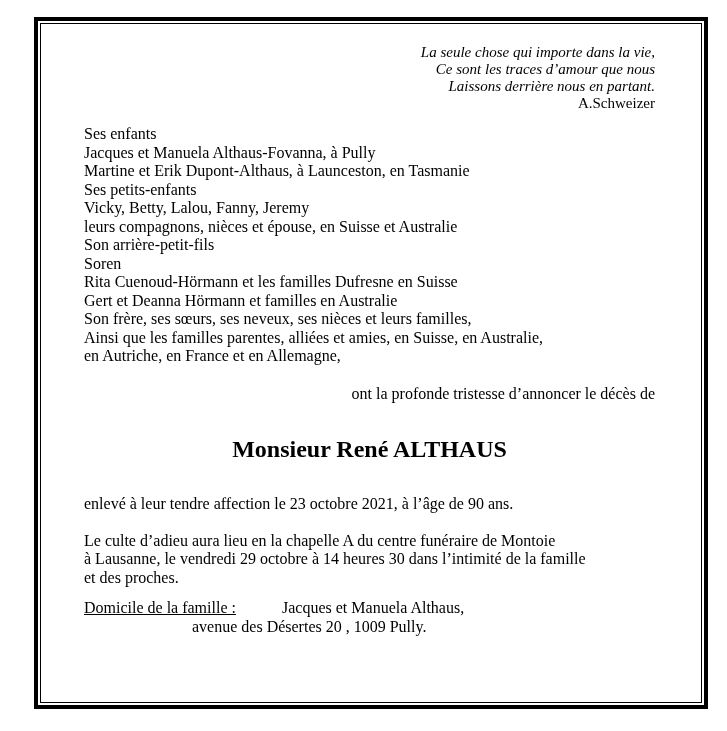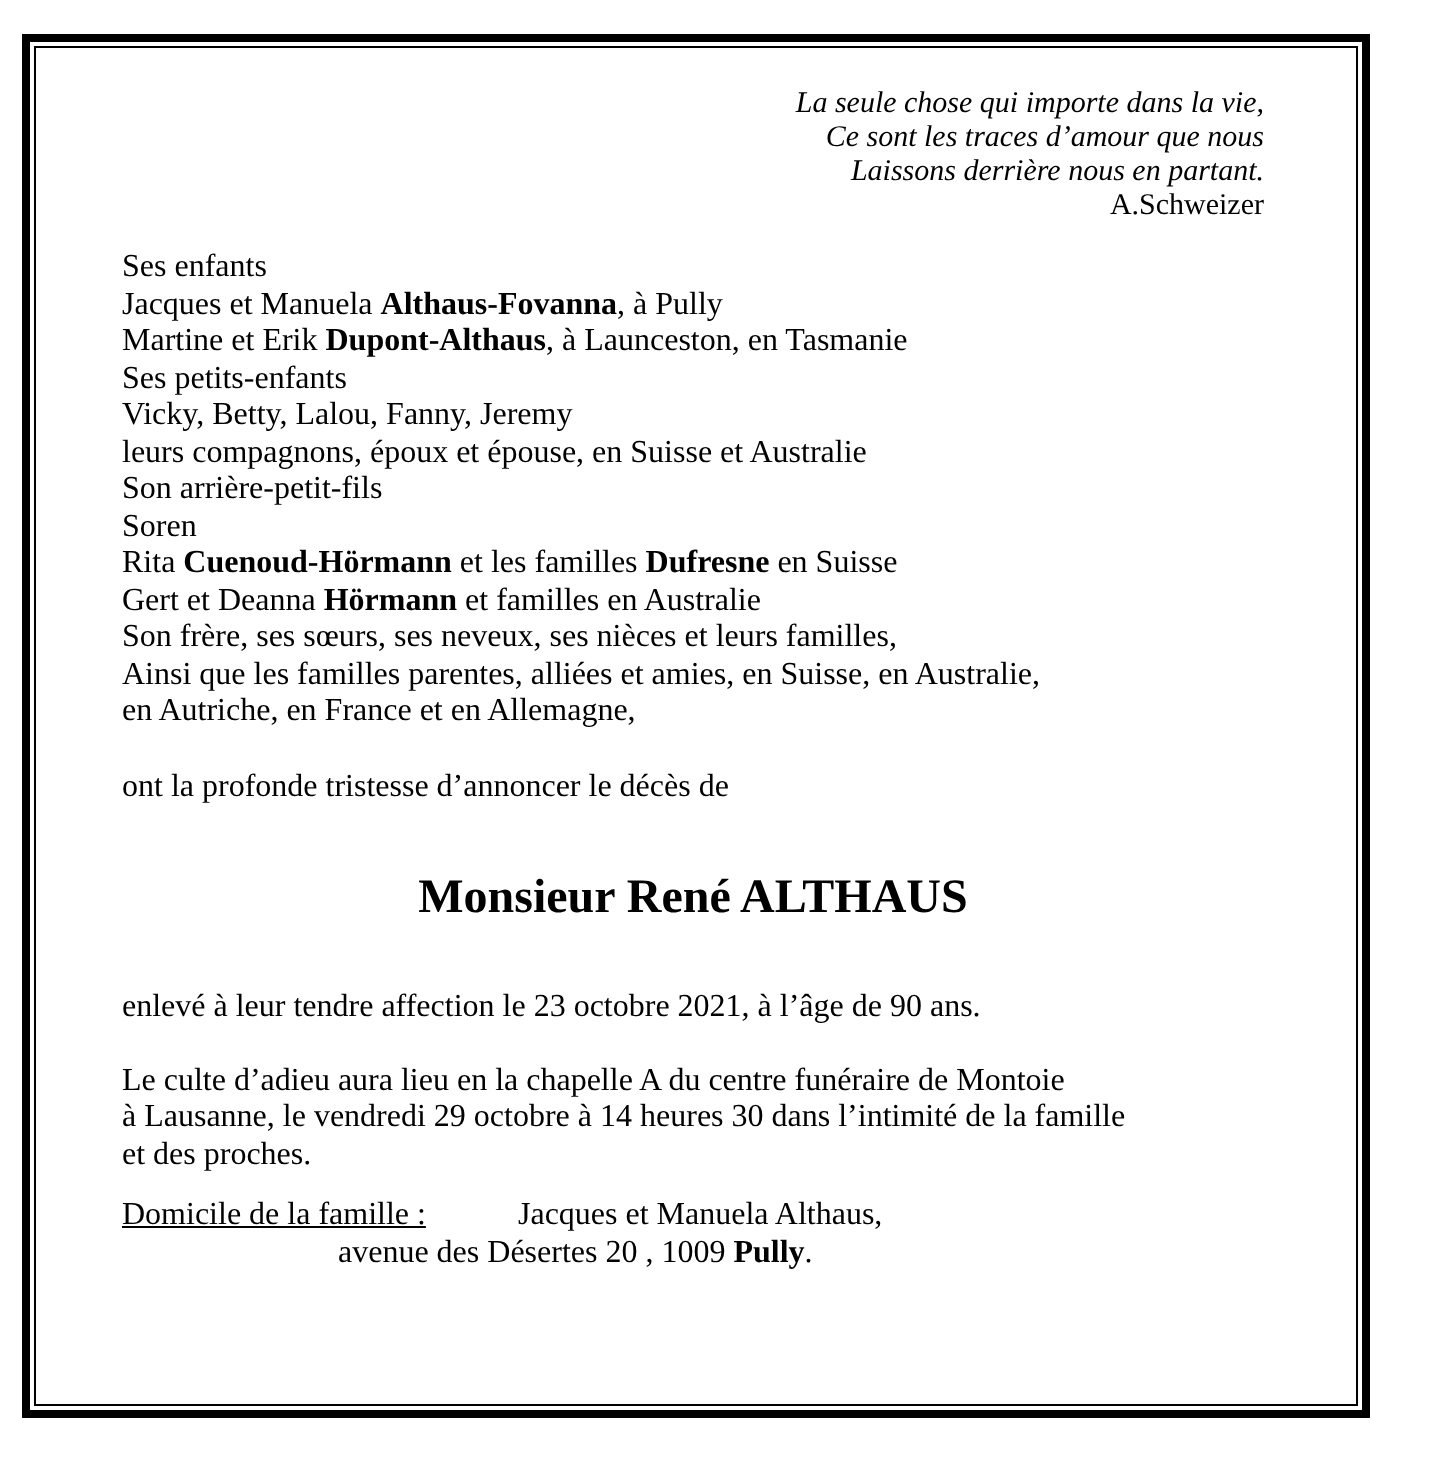--- a/index.html
+++ b/index.html
@@ -10,21 +10,21 @@
     width: 727px;
     height: 731px;
     background: #ffffff;
     color: #000000;
     font-family: "Liberation Serif", "DejaVu Serif", serif;
     position: relative;
     overflow: hidden;
   }
   .frame {
     position: absolute;
-    left: 11px;
+    left: 34px;
     top: 17px;
     width: 666px;
     height: 684px;
     border: 4px solid #000000;
   }
   .frame-inner {
     position: absolute;
     top: 2px;
     left: 2px;
     right: 2px;
@@ -39,37 +39,38 @@
     bottom: 0;
     padding: 20px 46px 20px 43px;
     box-sizing: border-box;
     font-size: 16px;
     line-height: 18.5px;
   }
   .line {
     white-space: nowrap;
   }
   .b, .bold {
-    font-weight: bold;
+    font-weight: normal;
   }
   .epigraph {
     text-align: right;
     font-style: italic;
     font-size: 15px;
     line-height: 17px;
   }
   .epigraph .attribution {
     font-style: normal;
   }
   .family {
     margin-top: 13px;
   }
   .announcement {
     margin-top: 19px;
     white-space: nowrap;
+    text-align: right;
   }
   .name {
     margin: 33px 0 0 0;
     font-size: 24px;
     line-height: 26px;
     font-weight: bold;
     text-align: center;
     white-space: nowrap;
   }
   .death-line {
@@ -113,21 +114,21 @@
             </div>
           <div class="line attribution">A.Schweizer</div>
         </div>
 
         <div class="family">
             <div class="line"><span>Ses enfants</span></div>
             <div class="line"><span>Jacques et Manuela </span><span class="b">Althaus-Fovanna</span><span>, à Pully</span></div>
             <div class="line"><span>Martine et Erik </span><span class="b">Dupont-Althaus</span><span>, à Launceston, en Tasmanie</span></div>
             <div class="line"><span>Ses petits-enfants</span></div>
             <div class="line"><span>Vicky, Betty, Lalou, Fanny, Jeremy</span></div>
-            <div class="line"><span>leurs compagnons, époux et épouse, en Suisse et Australie</span></div>
+            <div class="line"><span>leurs compagnons, nièces et épouse, en Suisse et Australie</span></div>
             <div class="line"><span>Son arrière-petit-fils</span></div>
             <div class="line"><span>Soren</span></div>
             <div class="line"><span>Rita </span><span class="b">Cuenoud-Hörmann</span><span> et les familles </span><span class="b">Dufresne</span><span> en Suisse</span></div>
             <div class="line"><span>Gert et Deanna </span><span class="b">Hörmann</span><span> et familles en Australie</span></div>
             <div class="line"><span>Son frère, ses sœurs, ses neveux, ses nièces et leurs familles,</span></div>
             <div class="line"><span>Ainsi que les familles parentes, alliées et amies, en Suisse, en Australie,</span></div>
             <div class="line"><span>en Autriche, en France et en Allemagne,</span></div>
           </div>
 
         <div class="announcement">ont la profonde tristesse d’annoncer le décès de</div>

